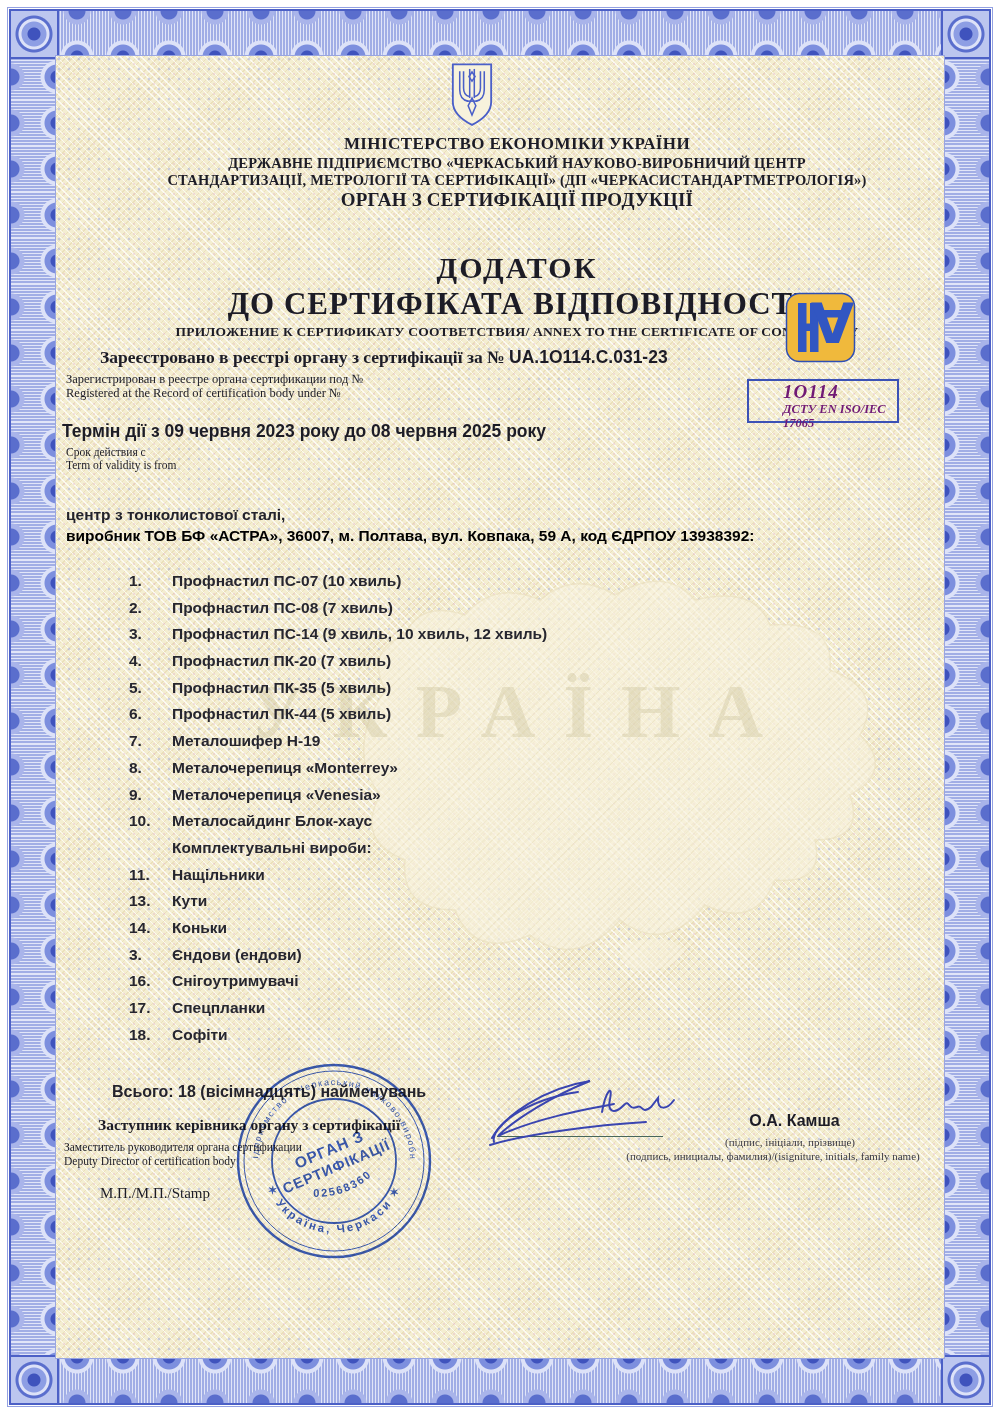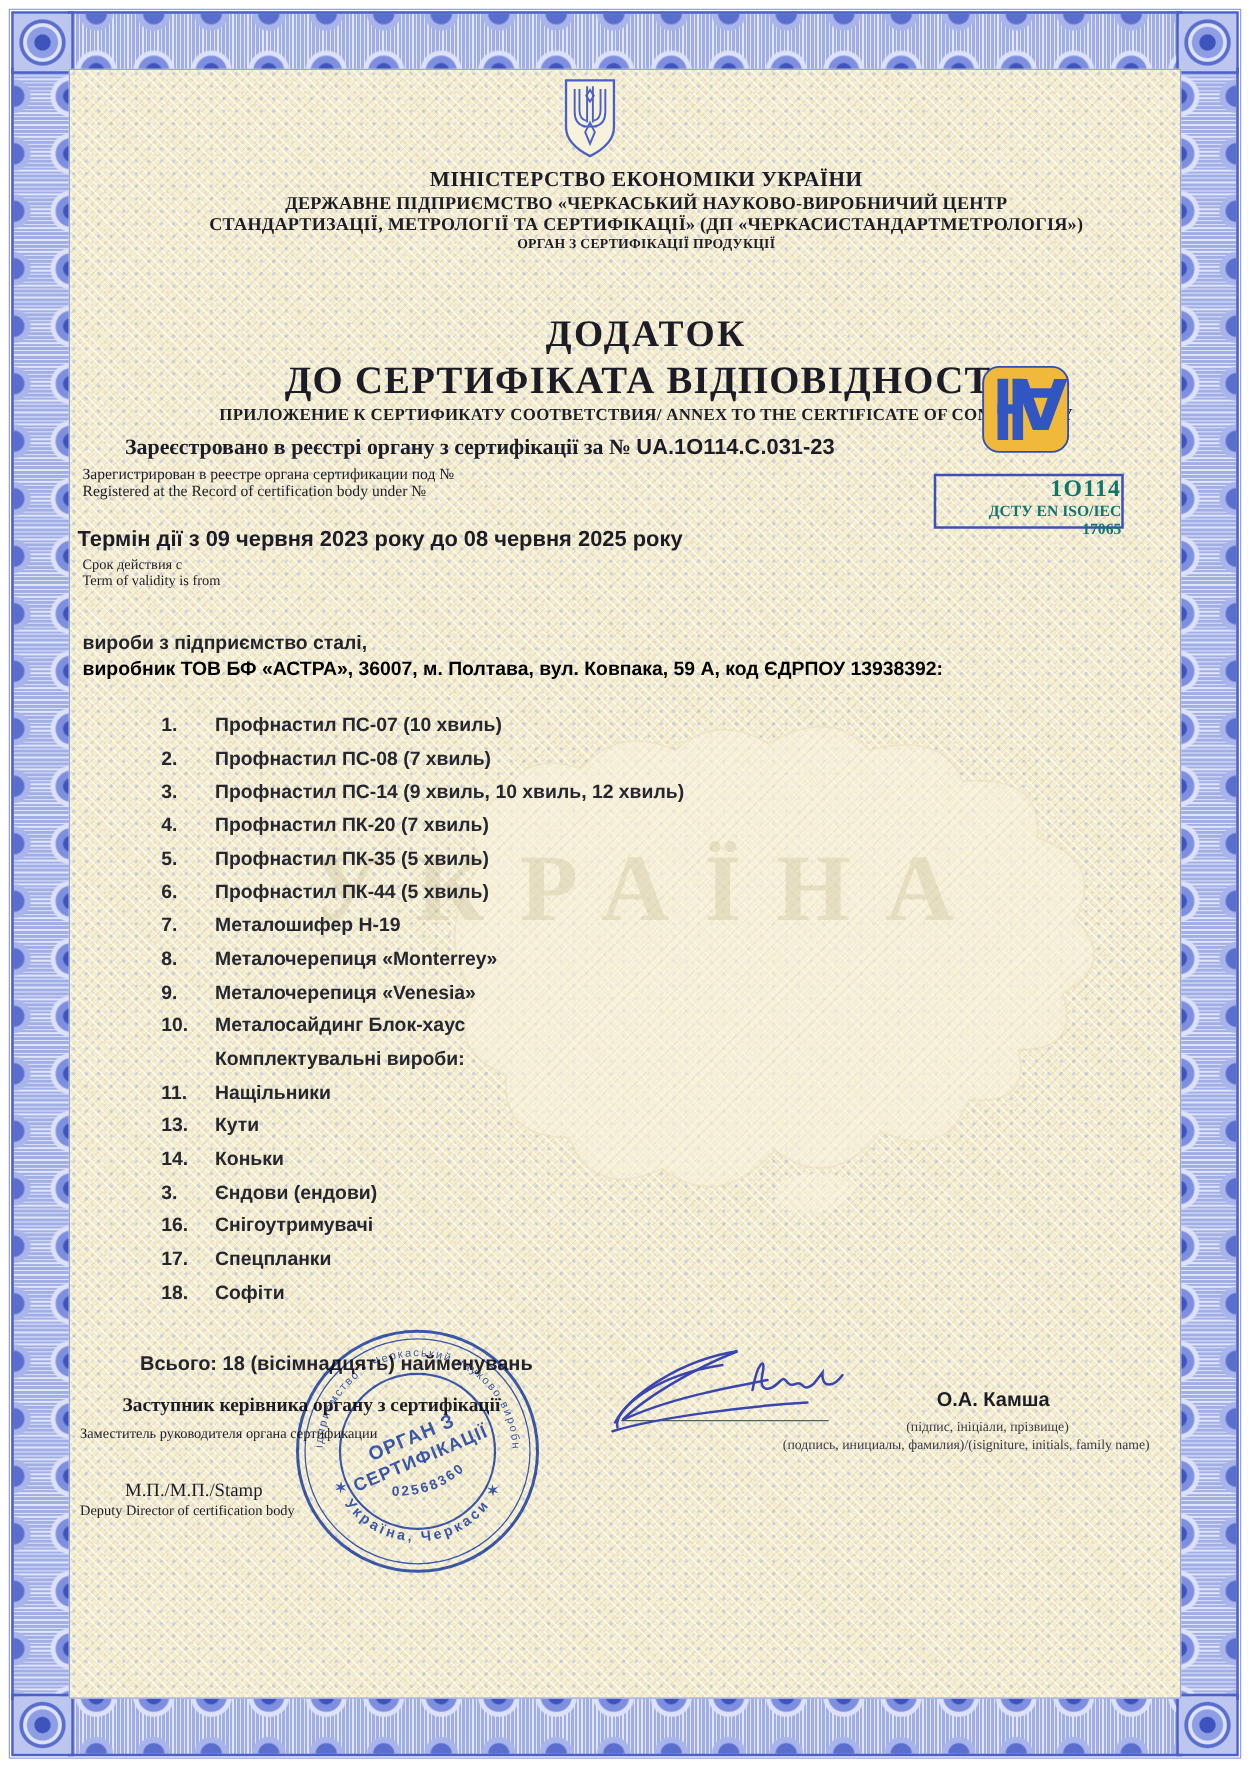--- a/index.html
+++ b/index.html
@@ -49,21 +49,21 @@
 
   
   .abs{position:absolute;}
   .ctr{left:0;right:0;text-align:center;}
   .serifB{font-family:"Liberation Serif",serif;font-weight:bold;padding-left:34px;}
   .sansB{font-family:"Liberation Sans",sans-serif;font-weight:bold;}
 
   .hdr-min{top:134px;font-size:17px;letter-spacing:.4px;}
   .hdr-l2{top:155px;font-size:14.5px;letter-spacing:.2px;}
   .hdr-l3{top:172px;font-size:14.5px;letter-spacing:.2px;}
-  .hdr-l4{top:189px;font-size:11px;letter-spacing:.2px;}
+  .hdr-l4{top:189px;font-size:19px;letter-spacing:.2px;}
 
   .ttl1{top:251px;font-size:30px;letter-spacing:2px;}
   .ttl2{top:286px;font-size:31px;letter-spacing:1px;}
   .ttl3{top:324px;font-size:13.5px;letter-spacing:.2px;}
 
   .reg{left:66px;top:347px;font-size:17.5px;}
   .reg .num{font-family:"Liberation Sans",sans-serif;}
   .reg-ru{left:66px;top:372px;font-size:12.5px;font-weight:normal;}
   .reg-en{left:66px;top:386px;font-size:12.5px;font-weight:normal;}
 
@@ -76,32 +76,32 @@
 
   .plist{left:129px;top:572px;width:720px;color:#26262f;}
   .prow{display:flex;height:26.7px;font-size:15.5px;}
   .pnum{width:43px;flex:none;}
   .ptxt{flex:1;}
 
   .total{left:112px;top:1083px;font-size:16px;color:#23232c;}
 
   .role-ua{left:64px;top:1116px;font-size:15.5px;}
   .role-ru{left:64px;top:1141px;font-size:11.5px;}
-  .role-en{left:64px;top:1203px;font-size:11.5px;}
+  .role-en{left:64px;top:1155px;font-size:11.5px;}
   .mp{left:100px;top:1185px;font-size:15px;}
 
   .signer{left:707px;top:1112px;width:175px;text-align:center;font-size:16px;}
   .cap1{left:625px;top:1136px;width:330px;text-align:center;font-size:11px;color:#3a3a44;}
   .cap2{left:548px;top:1150px;width:450px;text-align:center;font-size:11px;color:#3a3a44;}
   .sig-line{left:497px;top:1136px;width:166px;height:0;border-top:1.6px solid #47665c;}
 
   .emblem{left:449px;top:60px;width:46px;height:70px;}
   .naau-logo{left:785px;top:292px;width:71px;height:71px;}
   .naau-box{left:747px;top:379px;width:148px;height:40px;border:2px solid #3b51b6;
-    text-align:right;color:#0f766e;}
+    text-align:left;color:#701a75;font-style:italic;}
   .naau-code{font-size:19px;line-height:21px;letter-spacing:1px;}
   .naau-std{font-size:12.5px;line-height:14px;}
 
   .stamp{left:233px;top:1058px;width:202px;height:207px;mix-blend-mode:multiply;opacity:.92;}
   .signature{left:486px;top:1072px;width:200px;height:75px;}
 </style>
 </head>
 <body>
 
 <div class="page">
@@ -174,21 +174,21 @@
     <span>Зареєстровано в реєстрі органу з сертифікації за №</span>
     <span class="num">UA.1О114.С.031-23</span>
   </div>
   <div class="abs reg-ru">Зарегистрирован в реестре органа сертификации под №</div>
   <div class="abs reg-en">Registered at the Record of certification body under №</div>
 
   <div class="abs sansB val">Термін дії з 09 червня 2023 року  до  08 червня 2025 року</div>
   <div class="abs val-ru">Срок действия с</div>
   <div class="abs val-en">Term of validity is from</div>
 
-  <div class="abs sansB intro1">вироби з підприємство сталі,</div>
+  <div class="abs sansB intro1">центр з тонколистової сталі,</div>
   <div class="abs sansB intro2">виробник ТОВ БФ «АСТРА», 36007, м. Полтава, вул. Ковпака, 59 А, код ЄДРПОУ 13938392:</div>
 
   <div class="abs sansB plist">
     <div class="prow">
         <span class="pnum">1.</span>
         <span class="ptxt">Профнастил  ПС-07 (10 хвиль)</span>
       </div>
     <div class="prow">
         <span class="pnum">2.</span>
         <span class="ptxt">Профнастил  ПС-08 (7 хвиль)</span>

